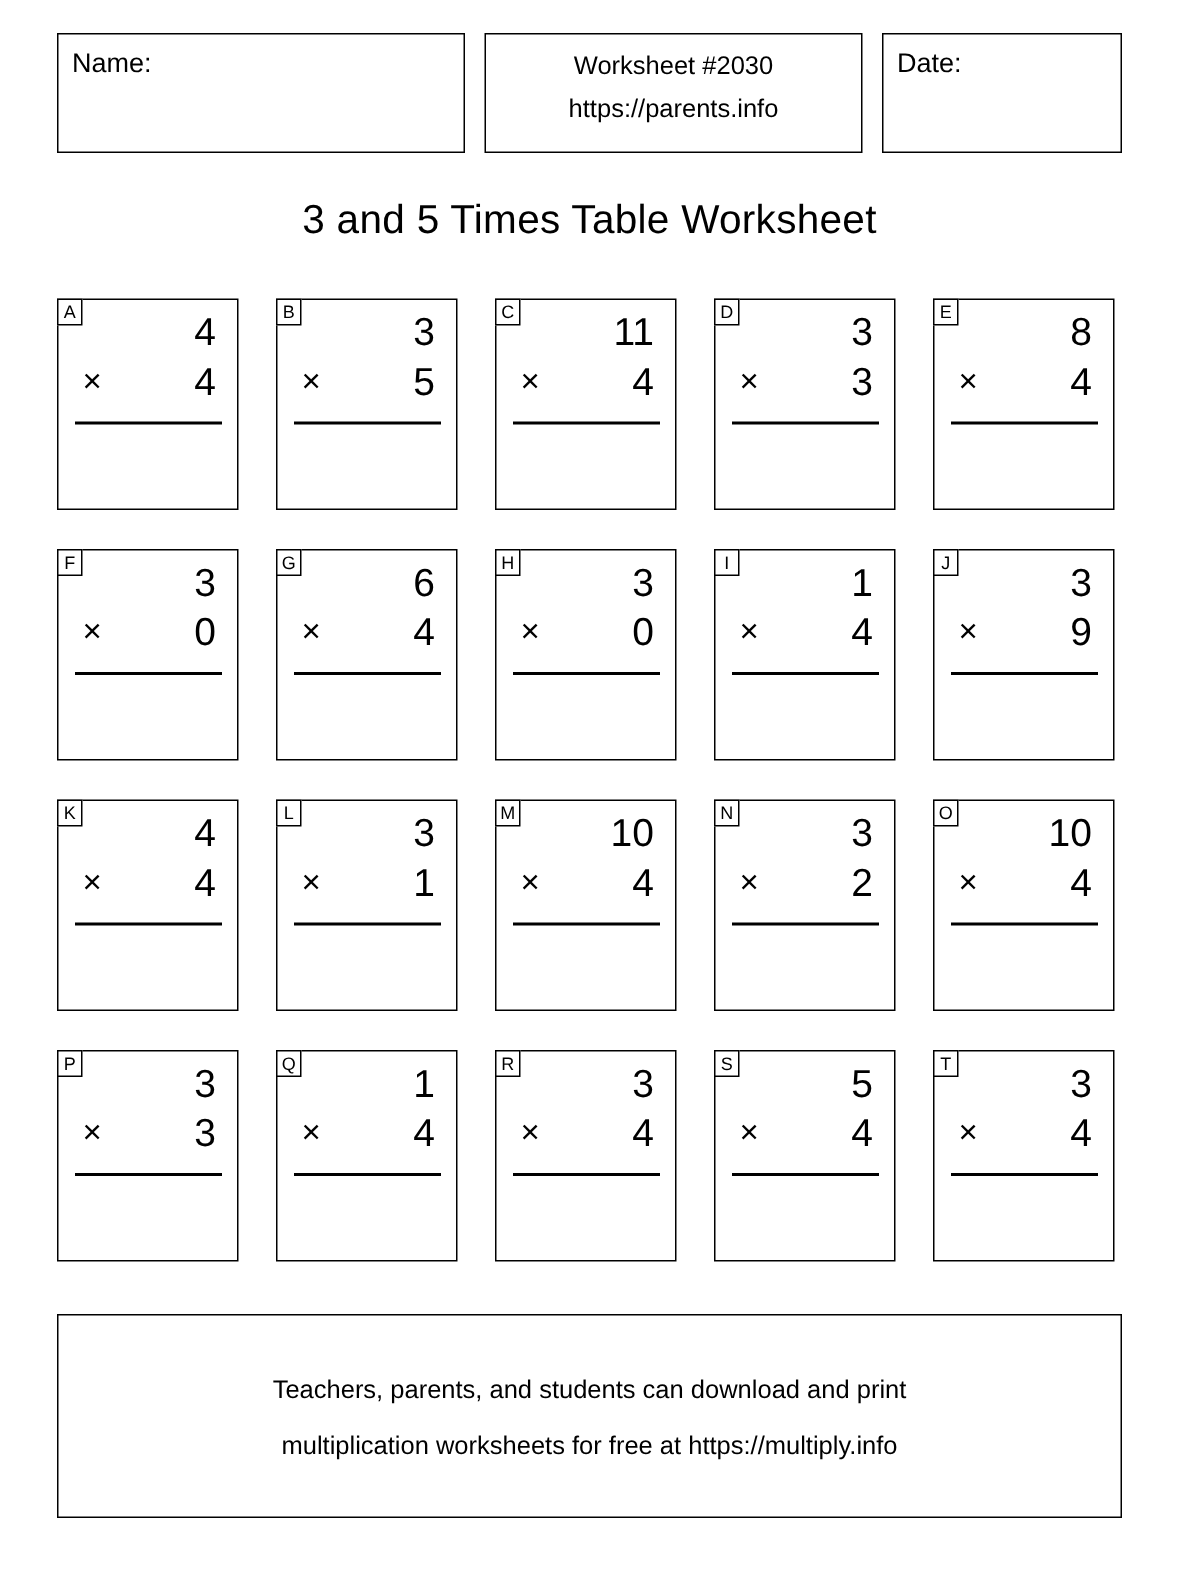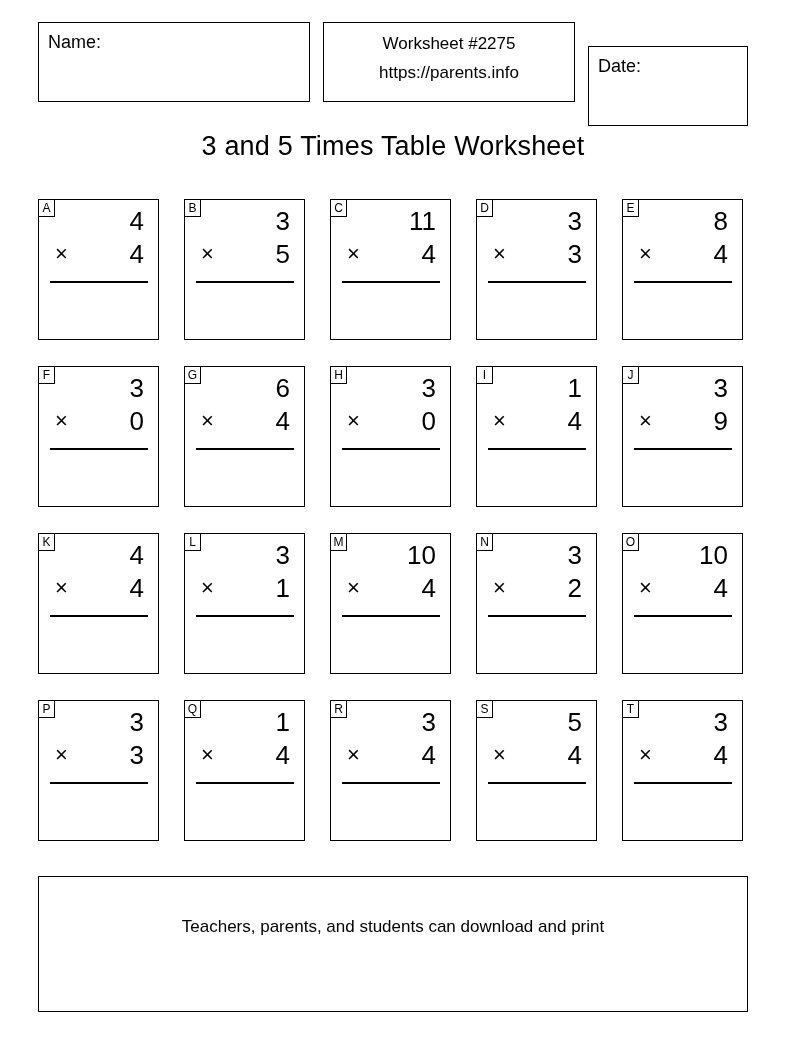--- a/index.html
+++ b/index.html
@@ -61,21 +61,20 @@
   .hdr-center .line2 {
     position: absolute;
     left: 0;
     right: 0;
     top: 40px;
     font-size: 17px;
   }
   .hdr-date {
     left: 550px;
     width: 160px;
-    margin-top: 24px;
   }
   .hdr-date .label {
     position: absolute;
     left: 9px;
     top: 9px;
     font-size: 18px;
   }
 
   
   .title {
@@ -187,21 +186,21 @@
 </head>
 <body>
 
 <div class="page">
 
   <div class="header-row">
     <div class="hdr-box hdr-name">
       <span class="label">Name:</span>
     </div>
     <div class="hdr-box hdr-center">
-      <span class="line1">Worksheet #2275</span>
+      <span class="line1">Worksheet #2030</span>
       <span class="line2">https://parents.info</span>
     </div>
     <div class="hdr-box hdr-date">
       <span class="label">Date:</span>
     </div>
   </div>
 
   <div class="title">3 and 5 Times Table Worksheet</div>
 
   <div class="grid">
@@ -395,15 +394,16 @@
           <span class="op2">4</span>
         </span>
         <span class="rule"></span>
       </div>
     </div>
 
   </div>
 
   <div class="footer">
     <div class="f1">Teachers, parents, and students can download and print</div>
+    <div class="f2">multiplication worksheets for free at https://multiply.info</div>
   </div>
 
 </div>
 
 </body></html>

